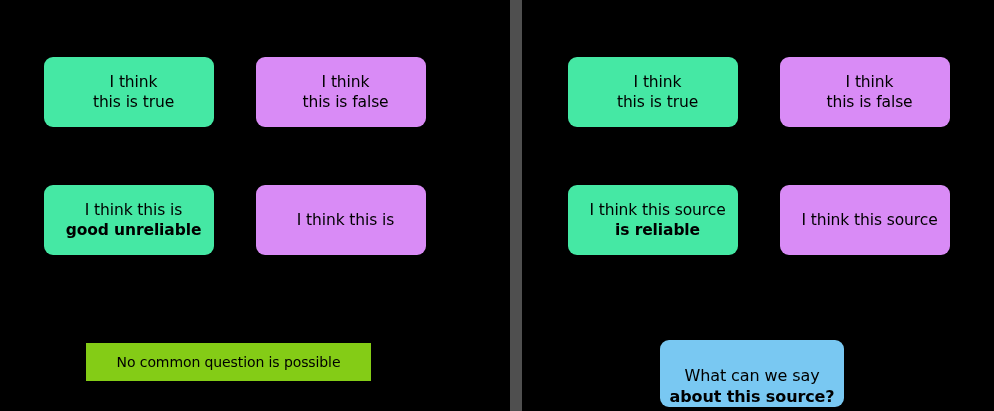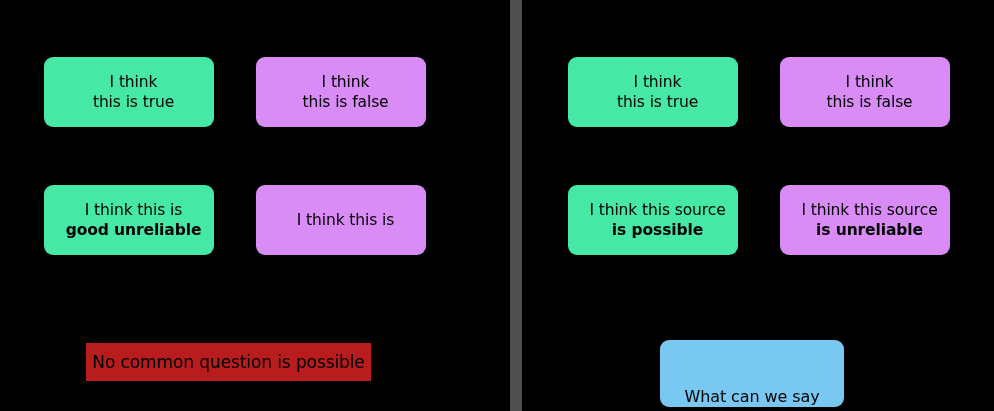--- a/index.html
+++ b/index.html
@@ -80,22 +80,22 @@
   .rp-r2c1 { left: 46px;  top: 185px; }
   .rp-r2c2 { left: 258px; top: 185px; }
 
   
   .card.conclusion-red {
     left: 86px;
     top: 343px;
     width: 285px;
     height: 38px;
     border-radius: 0;
-    background: #b91c1c;
-    font-size: 17px;
+    background: #84cc16;
+    font-size: 14px;
   }
 
   .card.conclusion-blue {
     left: 138px;
     top: 340px;
     width: 184px;
     height: 67px;
     border-radius: 9px;
     background: #79c8f2;
     font-size: 16px;
@@ -143,27 +143,27 @@
       <span class="line"><span>this is </span><span class="strong">true</span></span>
     </div>
 
     <div class="card statement purple rp-r1c2">
       <span class="line">I think</span>
       <span class="line"><span>this is </span><span class="strong">false</span></span>
     </div>
 
     <div class="card statement green rp-r2c1">
       <span class="line">I think this source</span>
-      <span class="line strong">is possible</span>
+      <span class="line strong">is reliable</span>
     </div>
 
     <div class="card statement purple rp-r2c2">
       <span class="line">I think this source</span>
-      <span class="line strong">is unreliable</span>
     </div>
 
     <div class="card conclusion-blue">
       <span class="line">What can we say</span>
+      <span class="line strong">about this source?</span>
     </div>
 
   </div>
 
 </div>
 
 </body></html>

